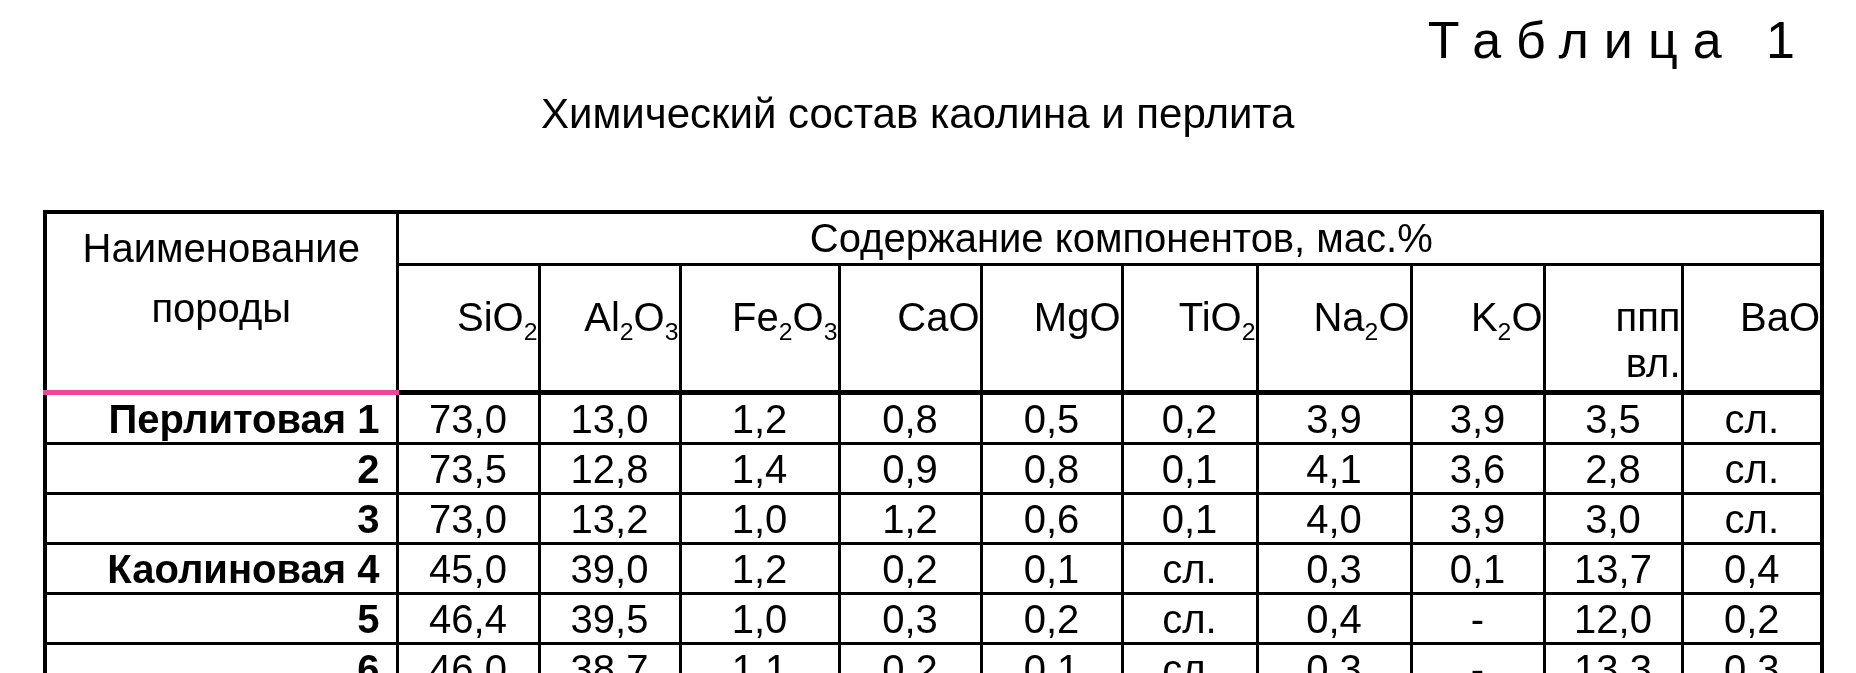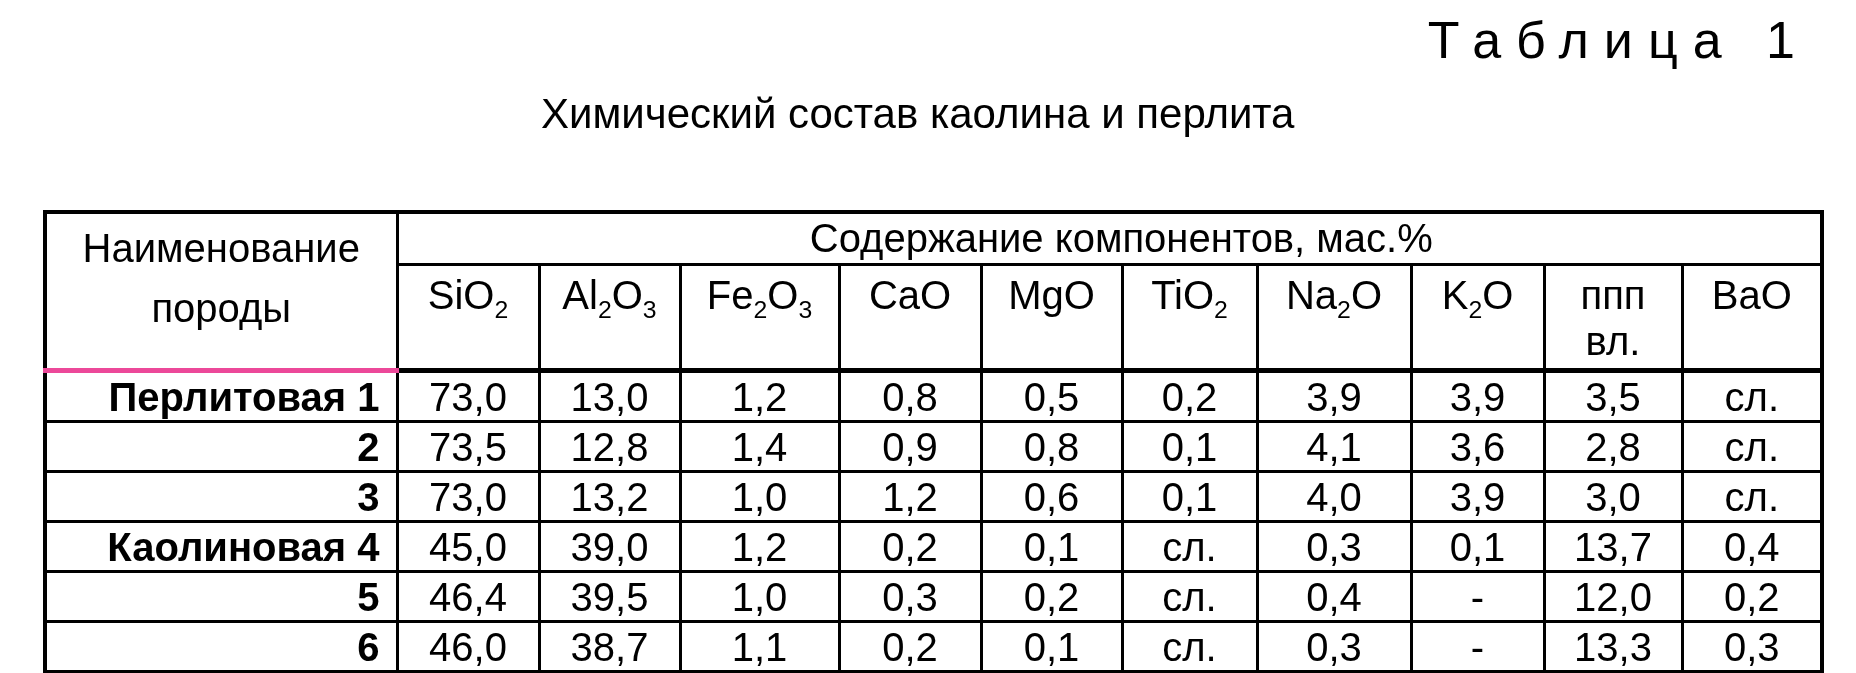--- a/index.html
+++ b/index.html
@@ -57,23 +57,23 @@
   th.group-col {
     height: 49px;
     font-size: 40px;
     text-align: center;
     vertical-align: middle;
     padding-left: 24px;
   }
   tr.formula-row th {
     height: 96px;
     vertical-align: top;
-    padding-top: 6px;
-    font-size: 40px;
-    text-align: center;
+    padding-top: 28px;
+    font-size: 40px;
+    text-align: right;
     line-height: 46px;
     border-bottom: 5px solid #000;
   }
   tr.formula-row sub {
     font-size: 0.62em;
   }
   tbody td {
     height: 47px;
     font-size: 40px;
     text-align: center;

